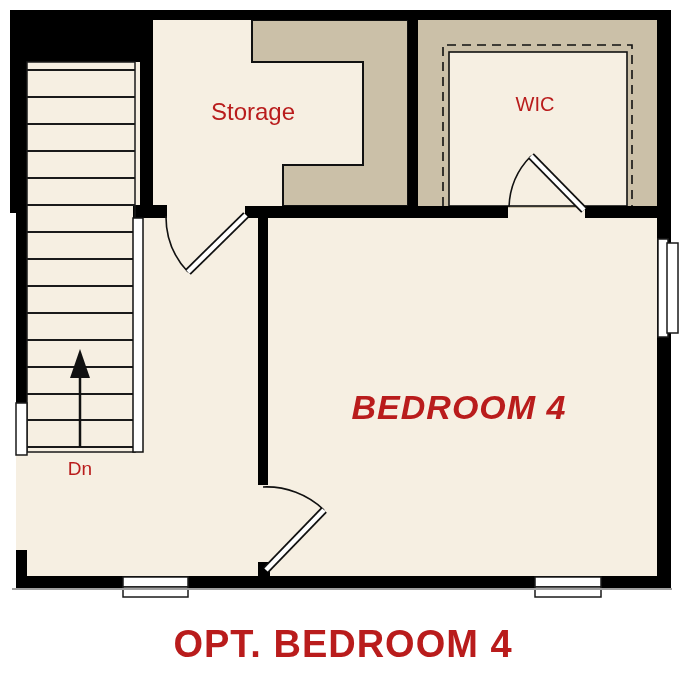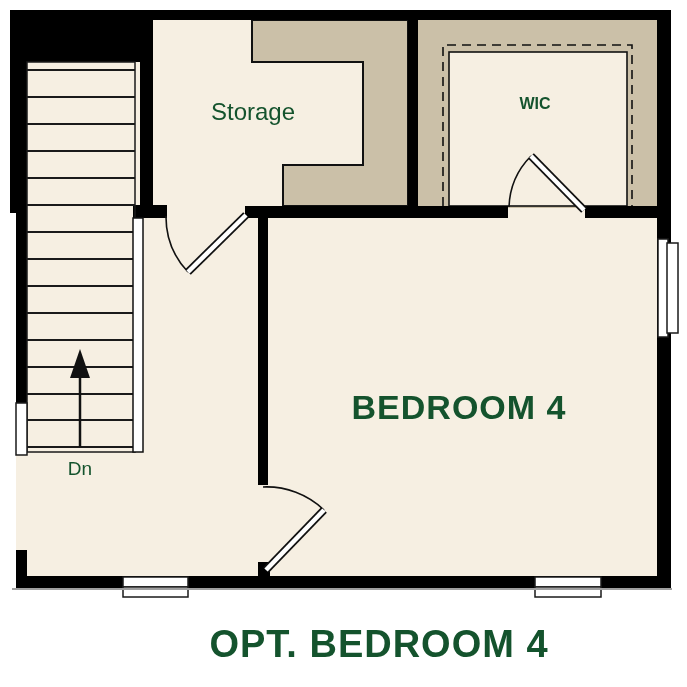--- a/index.html
+++ b/index.html
@@ -7,29 +7,29 @@
     position:relative;
     width:687px;height:687px;
     background:#ffffff;
     font-family:"Liberation Sans", sans-serif;
     overflow:hidden;
   }
   .plan-stage svg{position:absolute;left:0;top:0;}
   .label{
     position:absolute;
     transform:translate(-50%,-50%);
-    color:#14532d;
+    color:#b91c1c;
     white-space:nowrap;
     line-height:1;
   }
   .label-storage{left:253px;top:112px;font-size:24px;}
-  .label-wic{left:535px;top:104px;font-size:16px;font-weight:bold;}
-  .label-bedroom{left:459px;top:407px;font-size:34px;font-weight:bold;letter-spacing:1px;}
+  .label-wic{left:535px;top:104px;font-size:20px;}
+  .label-bedroom{left:459px;top:407px;font-size:34px;font-weight:bold;letter-spacing:1px;font-style:italic;}
   .label-dn{left:80px;top:468px;font-size:19px;}
-  .label-title{left:343px;top:644px;font-size:38px;font-weight:bold;letter-spacing:1px;margin-left:36px;}
+  .label-title{left:343px;top:644px;font-size:38px;font-weight:bold;letter-spacing:1px;}
 </style>
 </head>
 <body>
 
 <div class="plan-stage">
 
   <svg width="687" height="687" viewBox="0 0 687 687">
 
     <rect x="0" y="0" width="687" height="687" fill="#ffffff"></rect>
 

